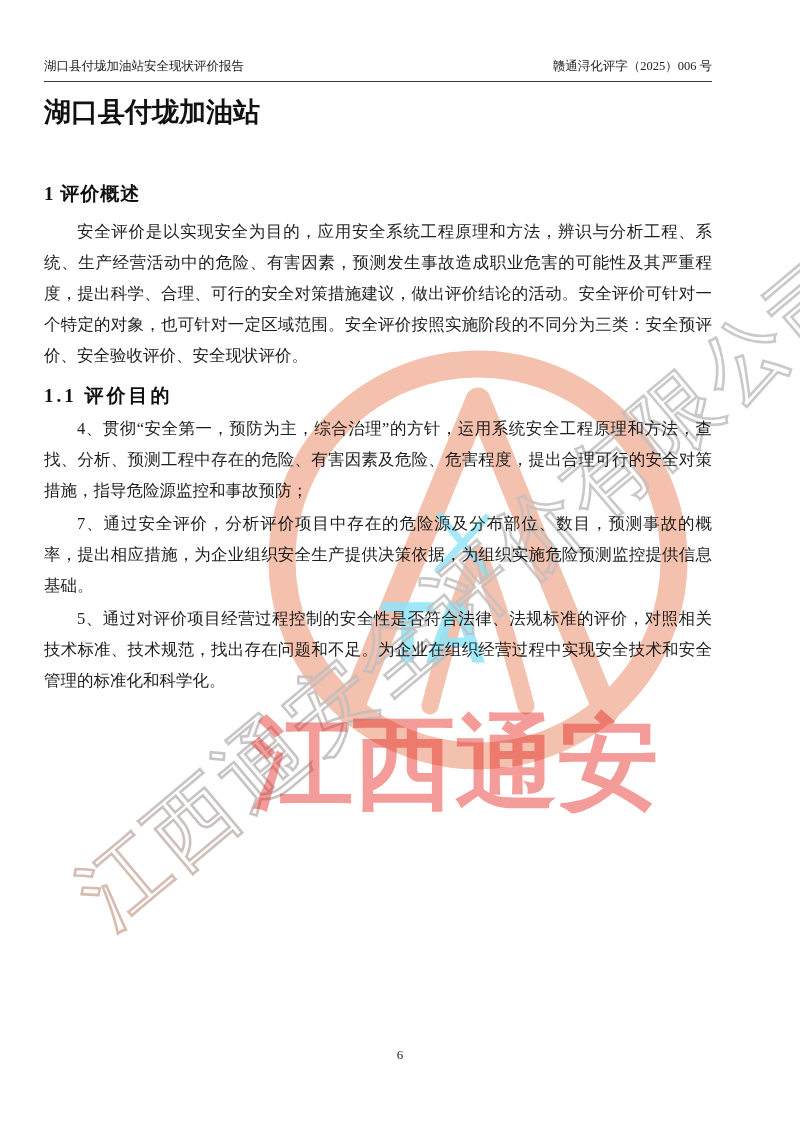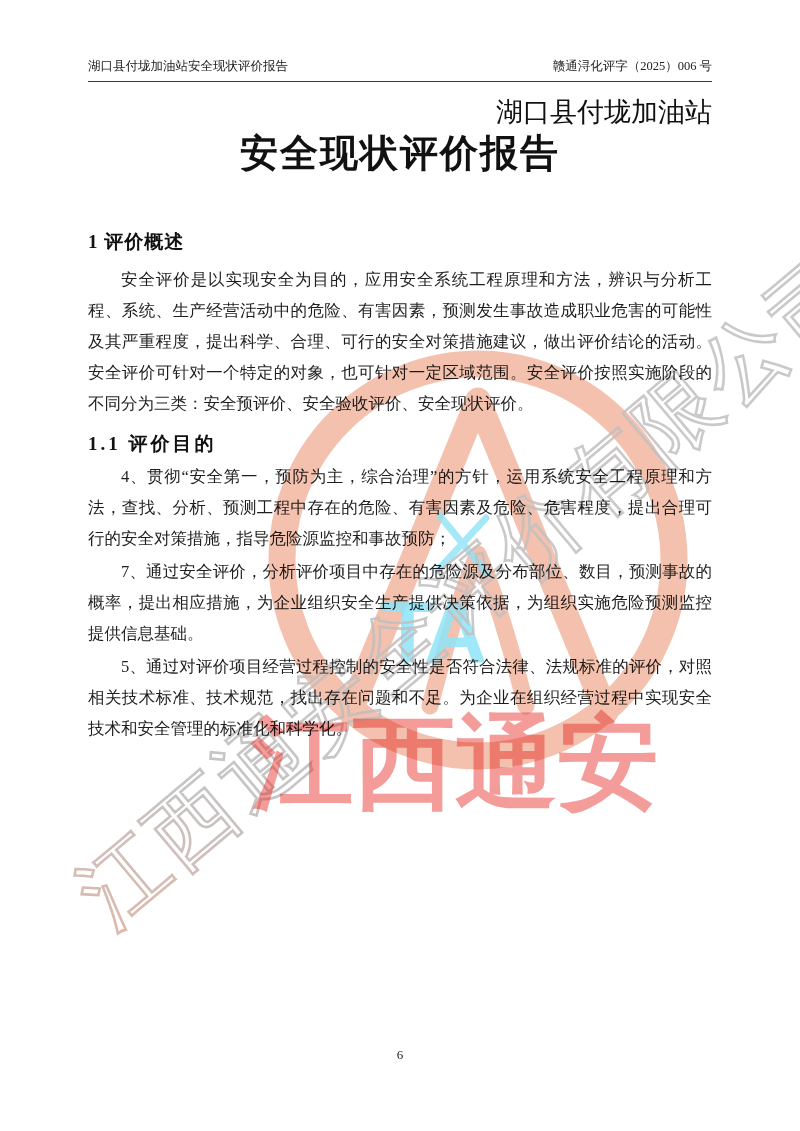--- a/index.html
+++ b/index.html
@@ -10,41 +10,41 @@
     height: 1131px;
     margin: 0 auto;
     background: #ffffff;
     overflow: hidden;
     font-family: "Liberation Serif", "DejaVu Serif", serif;
     color: #1d1d1d;
   }
   .content {
     position: relative;
     z-index: 1;
-    padding: 58px 88px 0 88px;
+    padding: 58px 88px 0 44px;
   }
   .page-header {
     display: flex;
     justify-content: space-between;
     align-items: flex-end;
     font-size: 12.5px;
     line-height: 16px;
     color: #222;
   }
   .header-rule {
     border: none;
     border-top: 1.5px solid #3a3a3a;
     margin-top: 7px;
   }
   .title1 {
     margin-top: 13px;
-    text-align: right;
+    text-align: left;
     font-family: "Liberation Sans", "DejaVu Sans", sans-serif;
     font-size: 27px;
-    font-weight: normal;
+    font-weight: bold;
     line-height: 34px;
     color: #111;
   }
   .title2 {
     text-align: center;
     font-family: "Liberation Sans", "DejaVu Sans", sans-serif;
     font-size: 38px;
     font-weight: bold;
     line-height: 48px;
     letter-spacing: 2px;
@@ -102,21 +102,20 @@
 
   <div class="content">
 
     <div class="page-header">
       <span>湖口县付垅加油站安全现状评价报告</span>
       <span>赣通浔化评字（2025）006 号</span>
     </div>
     <hr class="header-rule">
 
     <div class="title1">湖口县付垅加油站</div>
-    <div class="title2">安全现状评价报告</div>
 
     <div class="h-sec">1 评价概述</div>
 
     <p class="body-p">安全评价是以实现安全为目的，应用安全系统工程原理和方法，辨识与分析工程、系统、生产经营活动中的危险、有害因素，预测发生事故造成职业危害的可能性及其严重程度，提出科学、合理、可行的安全对策措施建议，做出评价结论的活动。安全评价可针对一个特定的对象，也可针对一定区域范围。安全评价按照实施阶段的不同分为三类：安全预评价、安全验收评价、安全现状评价。</p>
 
     <div class="h-sub">1.1 评价目的</div>
 
     <p class="body-p tight">4、贯彻“安全第一，预防为主，综合治理”的方针，运用系统安全工程原理和方法，查找、分析、预测工程中存在的危险、有害因素及危险、危害程度，提出合理可行的安全对策措施，指导危险源监控和事故预防；</p>
     <p class="body-p tight">7、通过安全评价，分析评价项目中存在的危险源及分布部位、数目，预测事故的概率，提出相应措施，为企业组织安全生产提供决策依据，为组织实施危险预测监控提供信息基础。</p>
     <p class="body-p tight">5、通过对评价项目经营过程控制的安全性是否符合法律、法规标准的评价，对照相关技术标准、技术规范，找出存在问题和不足。为企业在组织经营过程中实现安全技术和安全管理的标准化和科学化。</p>

